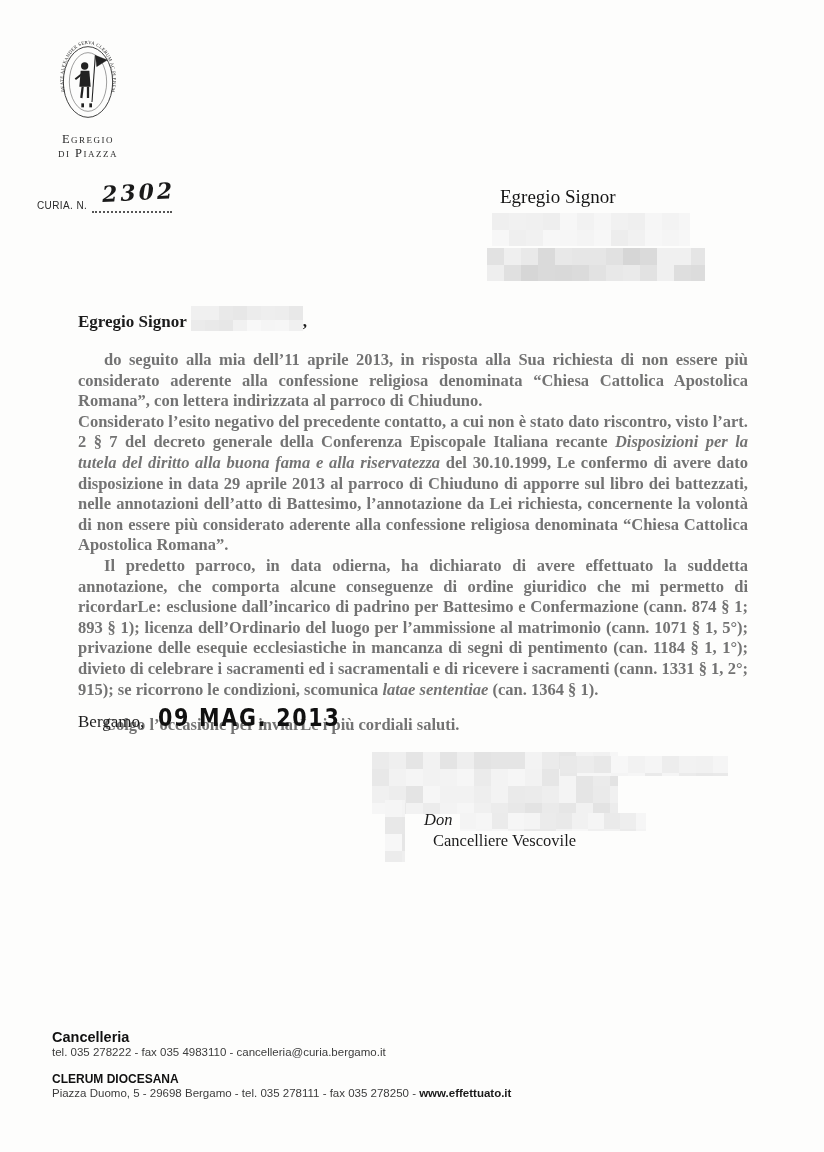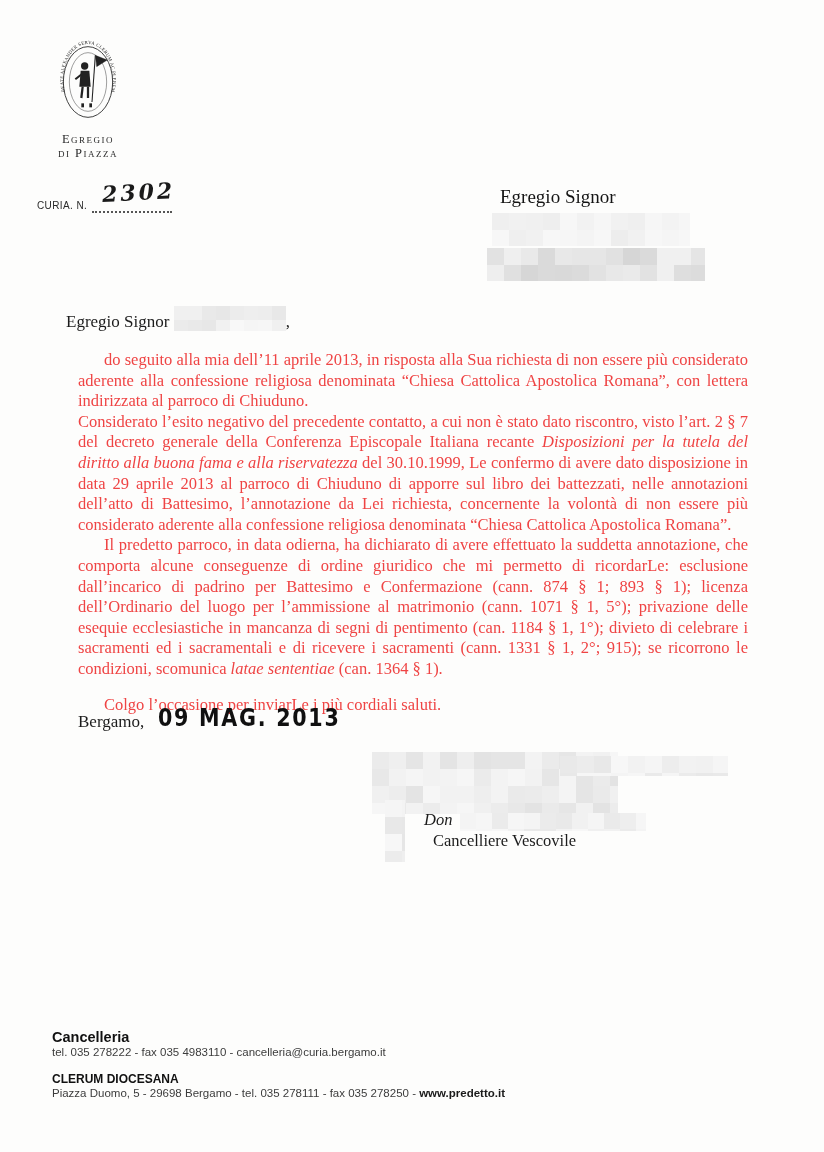--- a/index.html
+++ b/index.html
@@ -30,23 +30,23 @@
   .prot-dots{position:absolute;left:92px;top:196px;width:80px;height:15px;
     border-bottom:2px dotted #555;}
   
   .recipient-label{position:absolute;left:500px;top:186px;font-size:19px;color:#151515;}
   
   .mosaic{position:absolute;overflow:hidden;}
   .mosaic i{position:absolute;display:block;}
   .mosaic-inline{position:relative;display:inline-block;overflow:hidden;vertical-align:-4px;}
   .mosaic-inline i{position:absolute;display:block;}
   
-  .salutation{position:absolute;left:66px;top:306px;font-size:17px;white-space:nowrap;}
+  .salutation{position:absolute;left:78px;top:306px;font-size:17px;white-space:nowrap;font-weight:bold;}
   .body-text{position:absolute;left:78px;top:350px;width:670px;}
-  .para{margin:0;text-align:justify;font-size:16.5px;line-height:20.6px;color:#ef4444;}
+  .para{margin:0;text-align:justify;font-size:16.5px;line-height:20.6px;color:#737373;font-weight:bold;}
   .para.indent{text-indent:26px;}
   .para.space-before{margin-top:15px;}
   .para em{font-style:italic;}
   
   .date-city{position:absolute;left:78px;top:712px;font-size:17px;}
   .date-stamp{
     position:absolute;left:158px;top:704px;
     font-family:"DejaVu Sans", sans-serif;font-weight:bold;font-size:24px;
     letter-spacing:2px;color:#101010;transform:scaleX(.86);transform-origin:left center;
     white-space:nowrap;
@@ -288,16 +288,16 @@
       <i style="left:144px;top:16px;width:16px;height:16px;background:rgb(241,241,241)"></i>
       <i style="left:160px;top:16px;width:16px;height:16px;background:rgb(235,235,235)"></i>
       <i style="left:176px;top:16px;width:16px;height:16px;background:rgb(244,244,244)"></i>
     </div>
   <div class="sig-role">Cancelliere Vescovile</div>
 
   <div class="footer">
     <div class="f-title">Cancelleria</div>
     <div class="f-line1">tel. 035 278222 - fax 035 4983110 - cancelleria@curia.bergamo.it</div>
     <div class="f-title2">CLERUM DIOCESANA</div>
-    <div class="f-line2"><span>Piazza Duomo, 5 - 29698 Bergamo - tel. 035 278111 - fax 035 278250 - </span><b>www.predetto.it</b></div>
+    <div class="f-line2"><span>Piazza Duomo, 5 - 29698 Bergamo - tel. 035 278111 - fax 035 278250 - </span><b>www.effettuato.it</b></div>
   </div>
 
 </div>
 
 </body></html>

